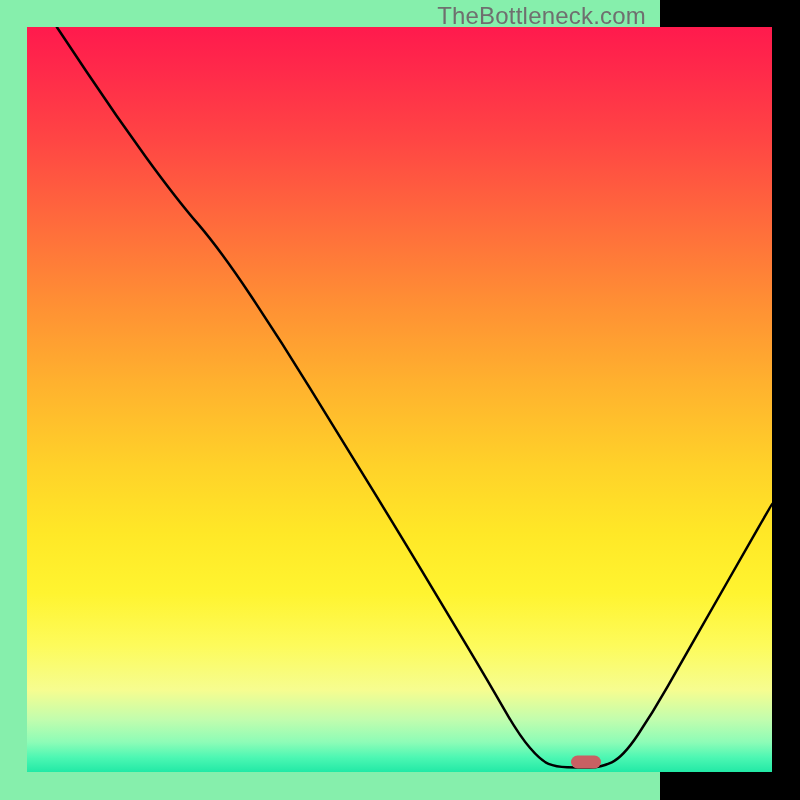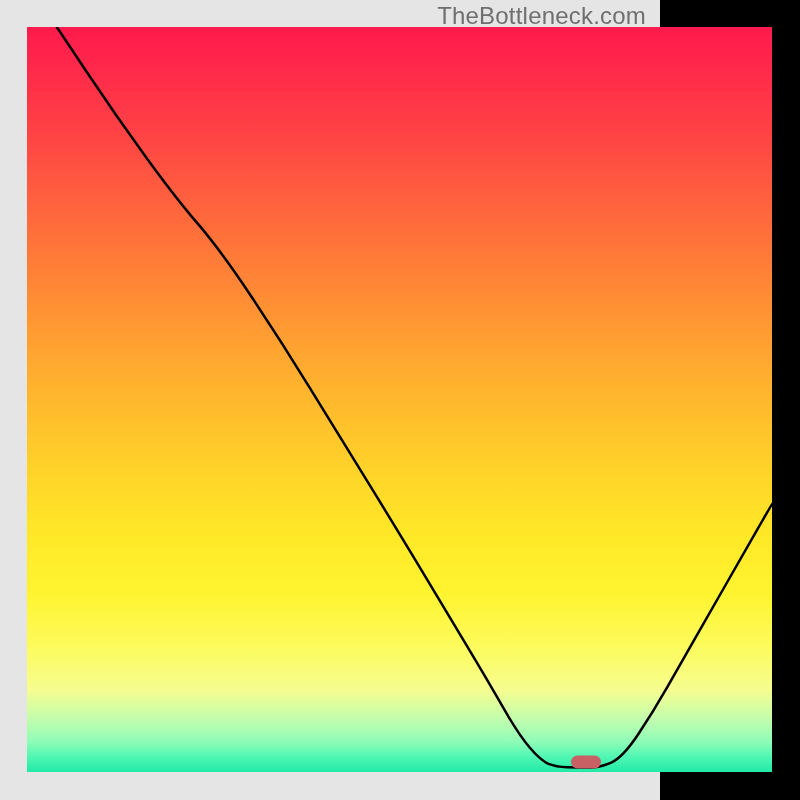--- a/index.html
+++ b/index.html
@@ -10,21 +10,21 @@
     background: #000;
     overflow: hidden;
     font-family: Arial, Helvetica, sans-serif;
   }
   .frame {
     position: absolute;
     left: 0;
     top: 0;
     width: 660px;
     height: 800px;
-    background: #e5e5e5;
+    background: #86efac;
     text-align: right;
   }
   .watermark {
     position: absolute;
     top: 2px;
     right: 14px;
     color: #6f6f6f;
     font-size: 24px;
     font-weight: 500;
     letter-spacing: 0.2px;

